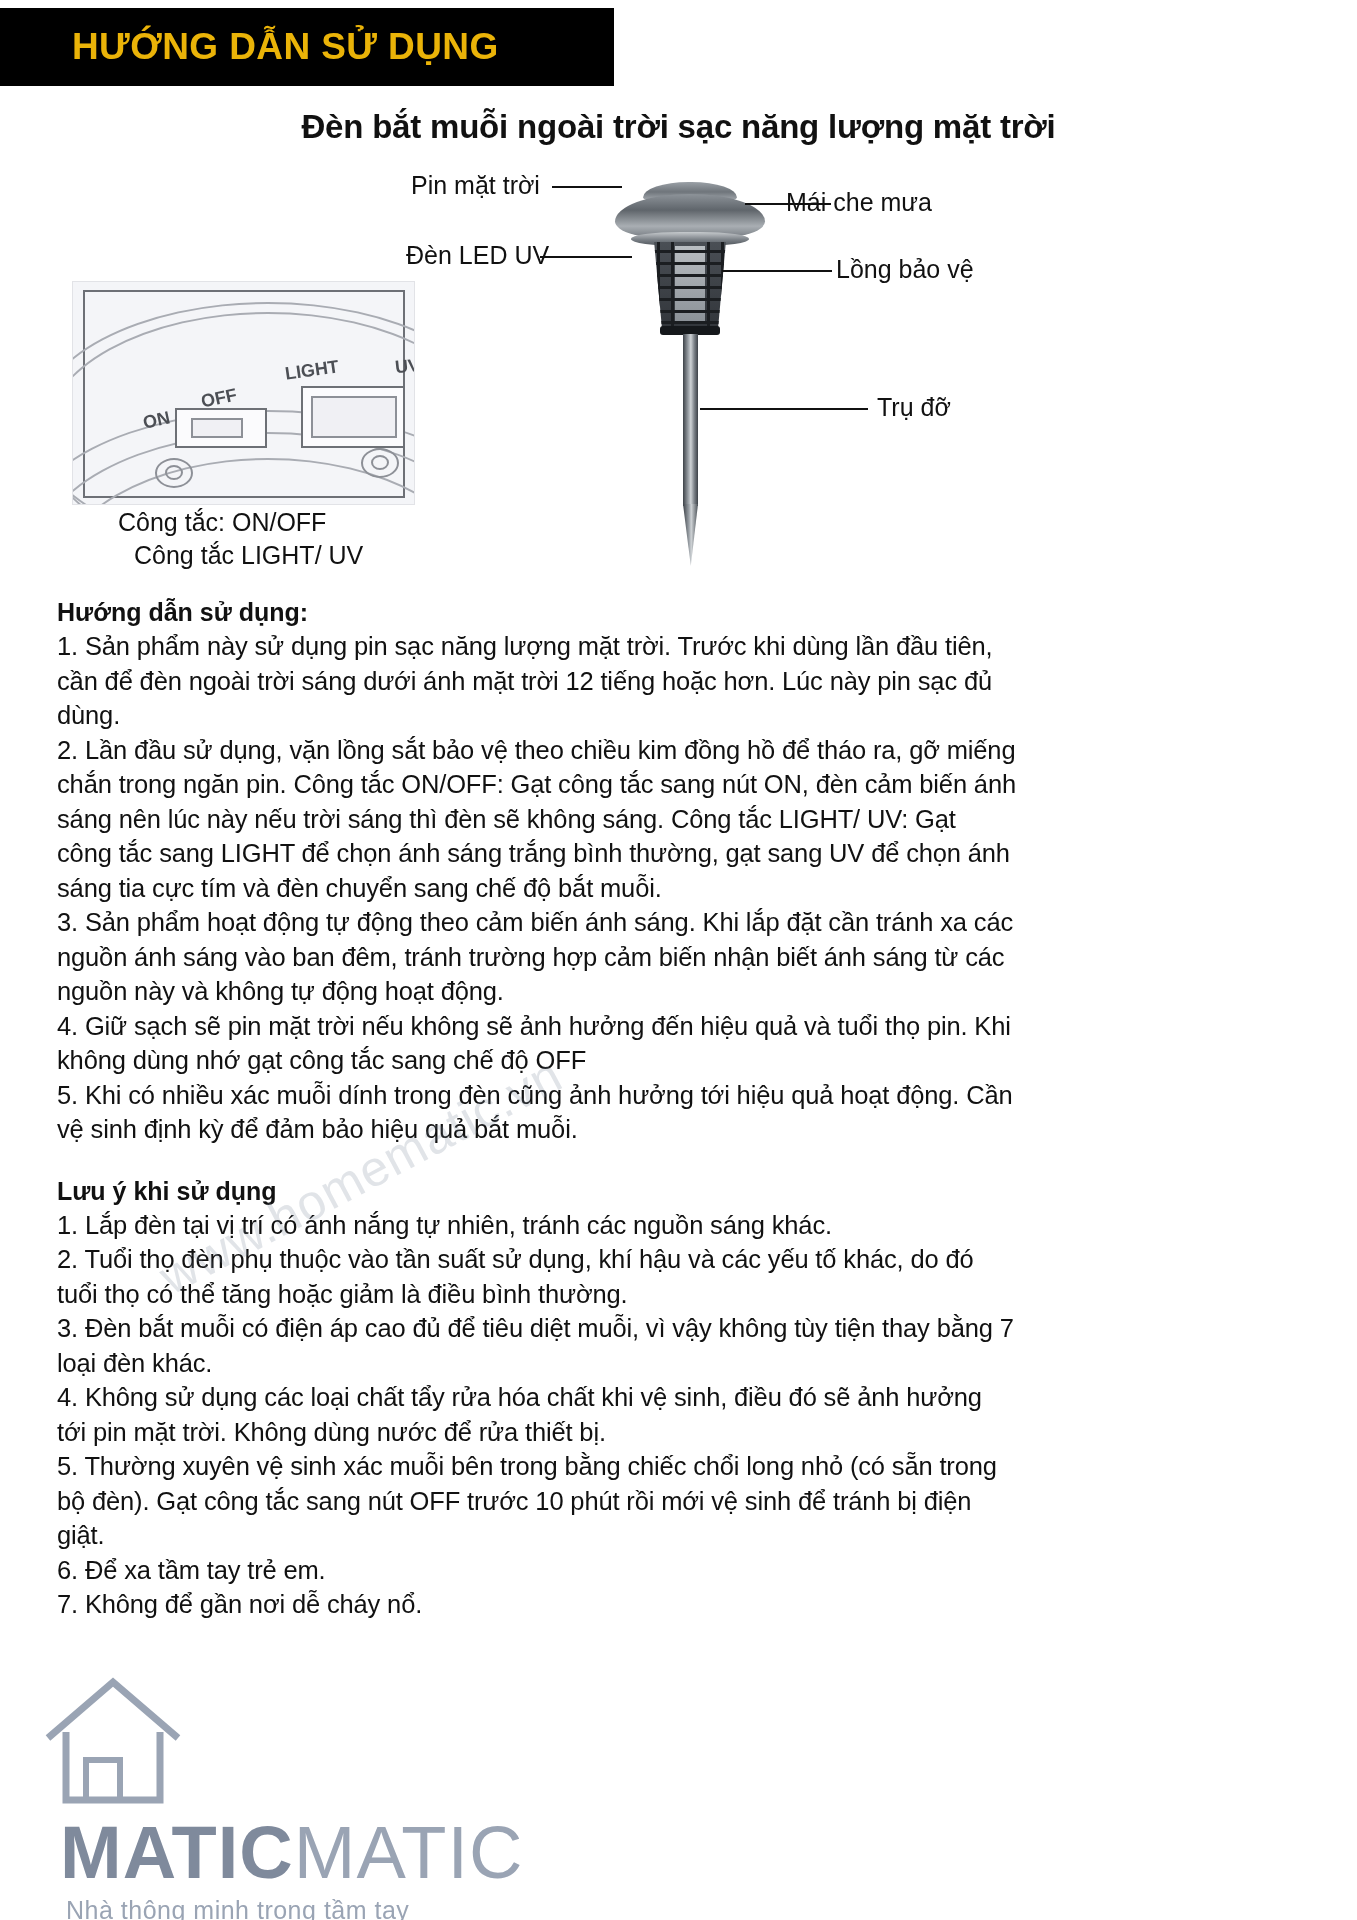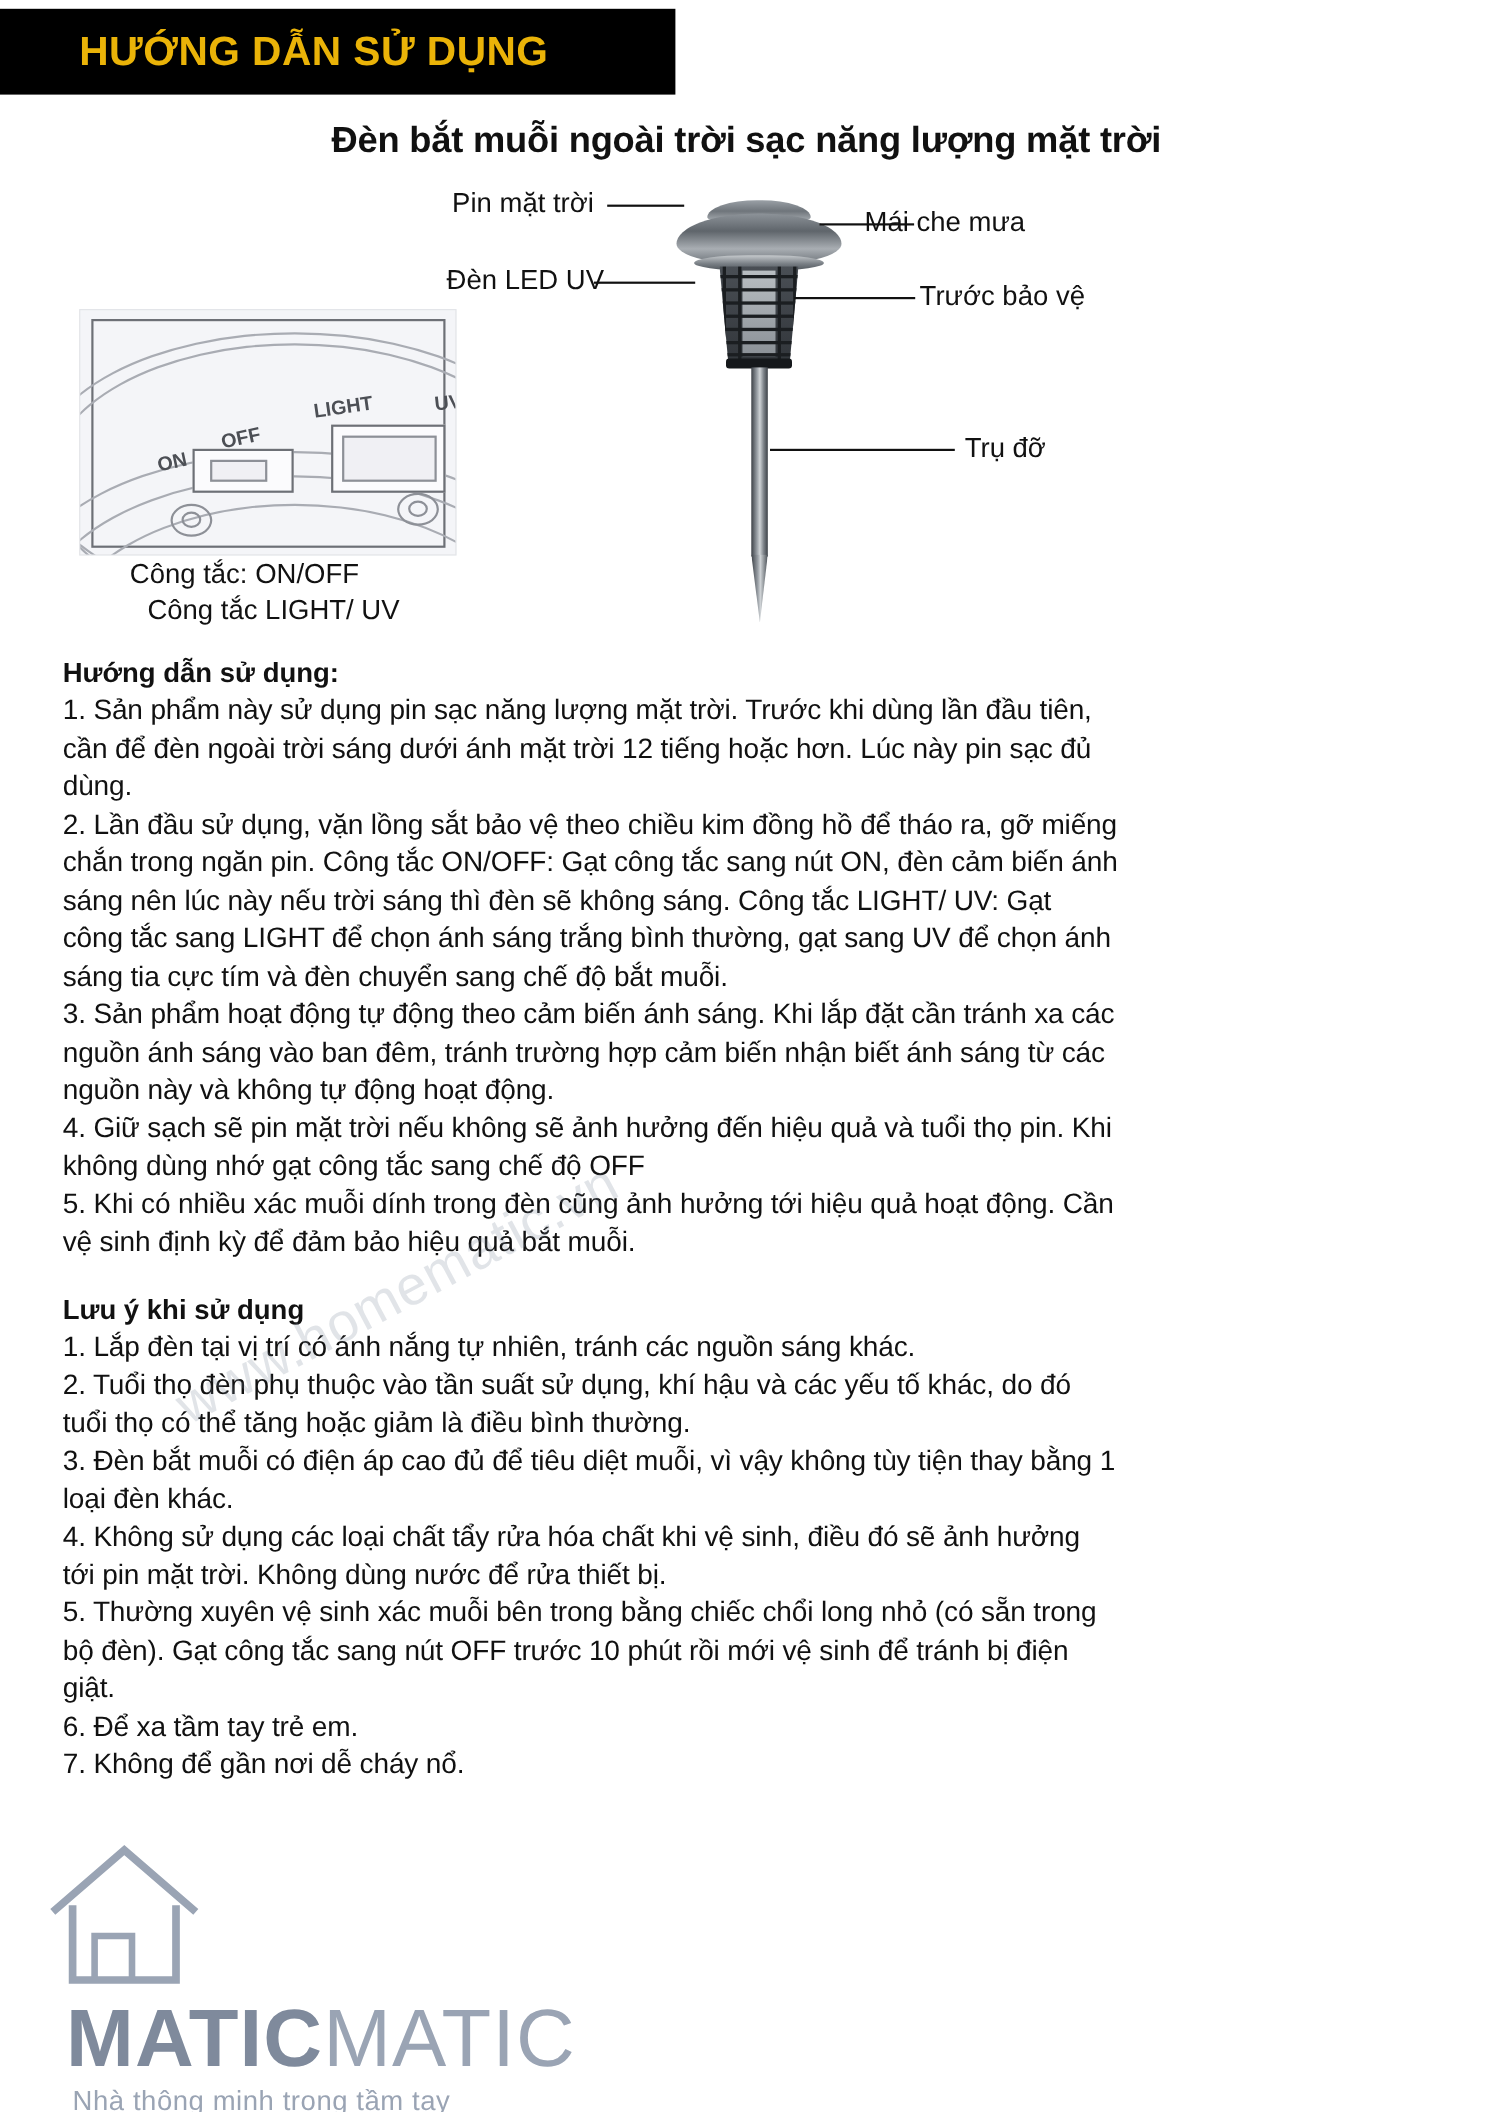--- a/index.html
+++ b/index.html
@@ -167,21 +167,21 @@
 
   <div class="lead" style="left:552px; top:26px;  width:70px;"></div>
   <div class="lead" style="left:540px; top:96px;  width:92px;"></div>
   <div class="lead" style="left:745px; top:43px;  width:86px;"></div>
   <div class="lead" style="left:722px; top:110px; width:110px;"></div>
   <div class="lead" style="left:700px; top:248px; width:168px;"></div>
 
   <div class="lbl" style="left:411px; top:11px;">Pin mặt trời</div>
   <div class="lbl" style="left:406px; top:81px;">Đèn LED UV</div>
   <div class="lbl" style="left:786px; top:28px;">Mái che mưa</div>
-  <div class="lbl" style="left:836px; top:95px;">Trước bảo vệ</div>
+  <div class="lbl" style="left:836px; top:95px;">Lồng bảo vệ</div>
   <div class="lbl" style="left:877px; top:233px;">Trụ đỡ</div>
 </div>
 
 <div class="switch-photo">
   <div class="sv-frame"></div>
 
   <div class="arc" style="left:-40px; top:20px;  width:470px; height:250px;"></div>
   <div class="arc" style="left:-30px; top:30px;  width:450px; height:250px;"></div>
   <div class="arc" style="left:-55px; top:128px; width:500px; height:260px;"></div>
   <div class="arc" style="left:-40px; top:150px; width:470px; height:260px;"></div>
@@ -213,21 +213,21 @@
   <p class="para">2.  Lần đầu sử dụng, vặn lồng sắt bảo vệ theo chiều kim đồng hồ để tháo ra, gỡ miếng chắn trong ngăn pin. Công tắc ON/OFF: Gạt công tắc sang nút ON, đèn cảm biến ánh sáng nên lúc này nếu trời sáng thì đèn sẽ không sáng. Công tắc LIGHT/ UV: Gạt công tắc sang LIGHT để chọn ánh sáng trắng bình thường, gạt sang UV để chọn ánh sáng tia cực tím và đèn chuyển sang chế độ bắt muỗi.</p>
   <p class="para">3.  Sản phẩm hoạt động tự động theo cảm biến ánh sáng. Khi lắp đặt cần tránh xa các nguồn ánh sáng vào ban đêm, tránh trường hợp cảm biến nhận biết ánh sáng từ các nguồn này và không tự động hoạt động.</p>
   <p class="para">4.  Giữ sạch sẽ pin mặt trời nếu không sẽ ảnh hưởng đến hiệu quả và tuổi thọ pin. Khi không dùng nhớ gạt công tắc sang chế độ OFF</p>
   <p class="para">5.  Khi có nhiều xác muỗi dính trong đèn cũng ảnh hưởng tới hiệu quả hoạt động. Cần vệ sinh định kỳ để đảm bảo hiệu quả bắt muỗi.</p>
 
   <div class="gap"></div>
 
   <div class="sec-head">Lưu ý khi sử dụng</div>
   <p class="para">1.  Lắp đèn tại vị trí có ánh nắng tự nhiên, tránh các nguồn sáng khác.</p>
   <p class="para">2.  Tuổi thọ đèn phụ thuộc vào tần suất sử dụng, khí hậu và các yếu tố khác, do đó tuổi thọ có thể tăng hoặc giảm là điều bình thường.</p>
-  <p class="para">3.  Đèn bắt muỗi có điện áp cao đủ để tiêu diệt muỗi, vì vậy không tùy tiện thay bằng 1 loại đèn khác.</p>
+  <p class="para">3.  Đèn bắt muỗi có điện áp cao đủ để tiêu diệt muỗi, vì vậy không tùy tiện thay bằng 7 loại đèn khác.</p>
   <p class="para">4.  Không sử dụng các loại chất tẩy rửa hóa chất khi vệ sinh, điều đó sẽ ảnh hưởng tới pin mặt trời. Không dùng nước để rửa thiết bị.</p>
   <p class="para">5.  Thường xuyên vệ sinh xác muỗi bên trong bằng chiếc chổi long nhỏ (có sẵn trong bộ đèn). Gạt công tắc sang nút OFF trước 10 phút rồi mới vệ sinh để tránh bị điện giật.</p>
   <p class="para">6.  Để xa tầm tay trẻ em.</p>
   <p class="para">7.  Không để gần nơi dễ cháy nổ.</p>
 </div>
 
 <div class="wm">www.homematic.vn</div>
 
 <div class="logo">
   <svg class="logo-mark" viewBox="0 0 150 150">

